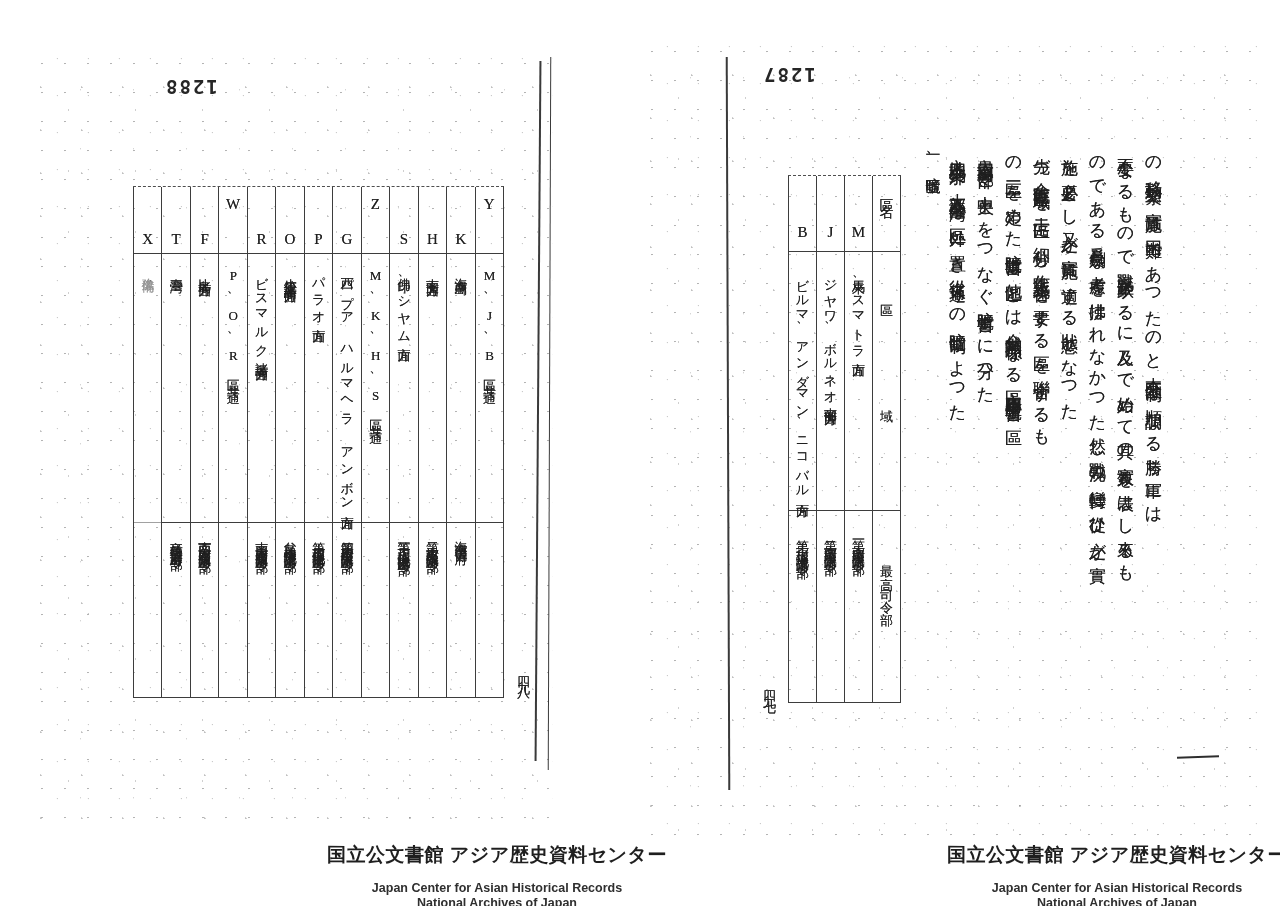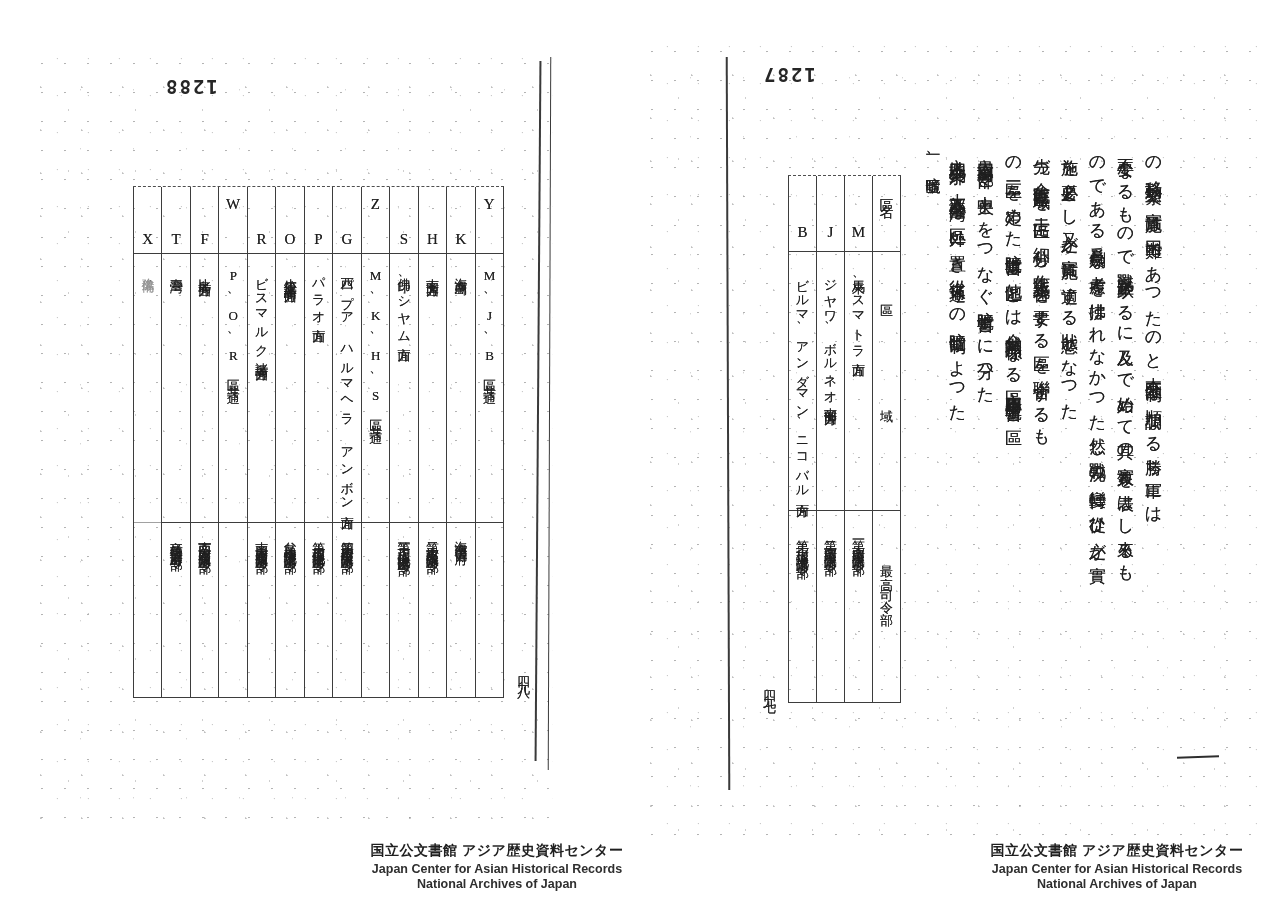--- a/index.html
+++ b/index.html
@@ -83,22 +83,22 @@
   .folio{
     position:absolute;writing-mode:vertical-rl;text-orientation:upright;
     font-size:13px;letter-spacing:5px;color:#222;
     text-shadow:0 0 .6px rgba(10,10,10,.7);
   }
   
   .edge{position:absolute;background:#3a3a3a;}
   .dashmark{position:absolute;background:#2e2e2e;transform:rotate(-2deg);}
   
   .footer{position:absolute;width:360px;text-align:center;font-family:"Liberation Sans","DejaVu Sans",sans-serif;}
-  .footer .jp{font-size:14px;font-weight:700;letter-spacing:.5px;}
-  .footer .en{font-size:12.5px;font-weight:700;color:#2f2f2f;line-height:14.5px;margin-top:2px;}
+  .footer .jp{font-size:19px;font-weight:700;letter-spacing:.5px;}
+  .footer .en{font-size:12.5px;font-weight:700;color:#2f2f2f;line-height:14.5px;margin-top:13px;}
 </style>
 </head>
 <body>
 
 <div class="canvas">
 
   <div class="speckle" style="left:35px;top:52px;width:518px;height:782px;"></div>
   <div class="speckle" style="left:645px;top:40px;width:618px;height:798px;"></div>
 
   <div>

